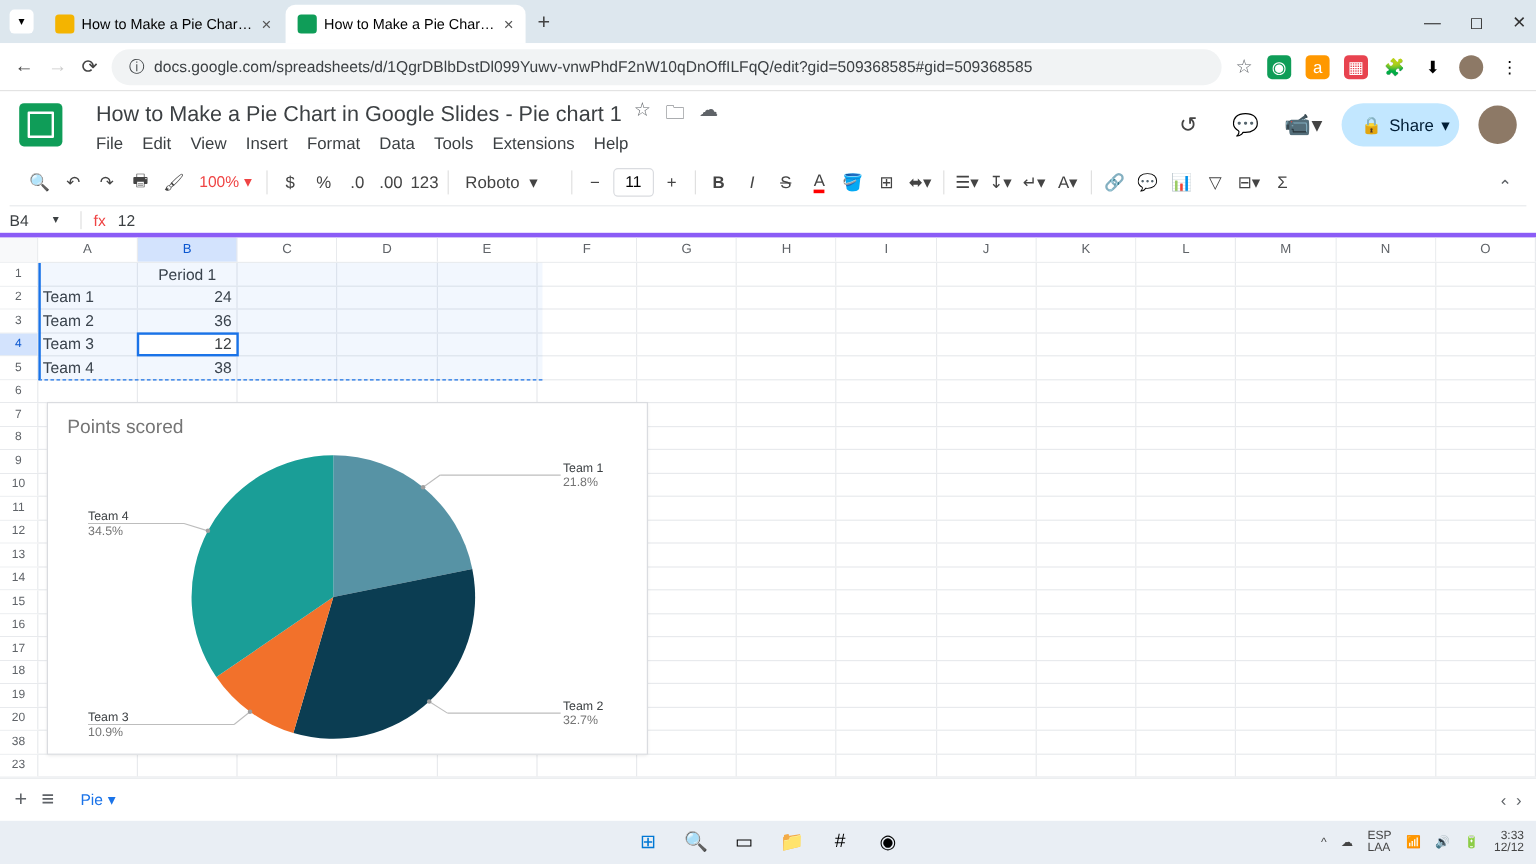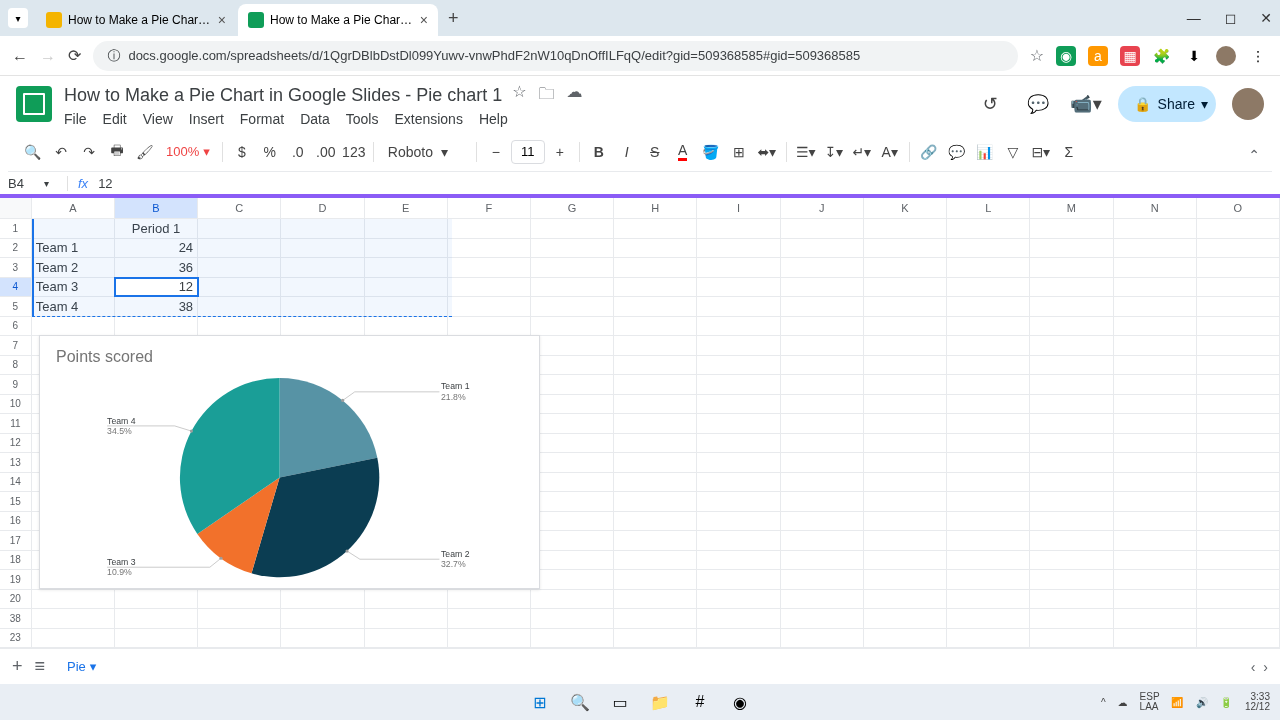--- a/index.html
+++ b/index.html
@@ -12,57 +12,57 @@
 .tab-title{white-space:nowrap;overflow:hidden;text-overflow:ellipsis;flex:1}
 .tab-close{font-size:14px;color:#555;cursor:pointer}
 .new-tab{font-size:18px;color:#444;margin-left:8px;cursor:pointer}
 .window-controls{margin-left:auto;display:flex;gap:24px;font-size:14px;color:#333}
 .addr-bar{height:40px;background:#fff;display:flex;align-items:center;padding:0 12px;gap:12px;border-bottom:1px solid #e3e3e3}
 .nav-btn{font-size:16px;color:#444;cursor:pointer}
 .nav-btn.disabled{color:#ccc}
 .url-bar{flex:1;height:30px;background:#f1f3f4;border-radius:15px;display:flex;align-items:center;padding:0 14px;font-size:13px;color:#3c4043;gap:8px}
 .ext-icons{display:flex;gap:12px;align-items:center}
 .ext-icon{width:20px;height:20px;border-radius:4px;display:flex;align-items:center;justify-content:center;font-size:14px}
-.doc-header{height:56px;display:flex;align-items:center;padding:0 16px;gap:12px}
+.doc-header{height:56px;display:flex;align-items:center;padding:0 16px;gap:28px}
 .sheets-logo{width:36px;height:36px;background:#0f9d58;border-radius:4px;position:relative}
 .sheets-logo::after{content:"";position:absolute;inset:7px;border:2px solid #fff;border-radius:1px}
 .doc-title-area{flex:1}
 .doc-title{font-size:18px;color:#3c4043;display:flex;align-items:center;gap:10px}
 .doc-title-icons{color:#5f6368;font-size:16px;display:flex;gap:12px}
 .menu-bar{display:flex;gap:16px;font-size:14px;color:#3c4043;margin-top:2px}
 .menu-bar span{cursor:pointer}
 .header-right{display:flex;align-items:center;gap:16px}
 .hr-icon{width:32px;height:32px;display:flex;align-items:center;justify-content:center;border-radius:50%;color:#444;font-size:18px;cursor:pointer}
 .share-btn{background:#c2e7ff;border-radius:20px;height:36px;padding:0 8px 0 16px;display:flex;align-items:center;gap:6px;font-size:14px;color:#001d35;font-weight:500;cursor:pointer}
 .avatar{width:32px;height:32px;border-radius:50%;background:#8d7966}
 .toolbar{height:40px;border-bottom:1px solid #e8eaed;display:flex;align-items:center;padding:0 12px;gap:2px;margin:0 8px}
 .tb-btn{min-width:26px;height:26px;display:flex;align-items:center;justify-content:center;color:#444;font-size:14px;cursor:pointer;border-radius:4px}
 .tb-sep{width:1px;background:#e0e0e0;height:20px;margin:0 4px}
 .zoom-box{font-size:13px;color:#ef4444;padding:0 6px;display:flex;align-items:center;gap:4px}
 .font-box{font-size:14px;color:#444;padding:0 8px;display:flex;align-items:center;gap:8px;min-width:90px}
 .size-box{border:1px solid #dadce0;border-radius:4px;width:34px;height:24px;font-size:13px;display:flex;align-items:center;justify-content:center}
 .namebox-row{height:26px;border-bottom:4px solid #8b5cf6;display:flex;align-items:center;padding:0 0 0 8px;font-size:13px}
 .name-box{width:60px;color:#3c4043;border-right:1px solid #e0e0e0;display:flex;align-items:center;gap:20px;padding-right:8px}
-.fx-label{padding:0 10px;color:#3b82f6;font-style:italic}
+.fx-label{padding:0 10px;color:#ef4444;}
 .fx-val{flex:1;color:#3c4043}
 .grid-area{position:relative;height:468px;overflow:hidden}
 .col-headers{display:flex;height:21px;background:#fff;border-bottom:1px solid #e8eaed;position:sticky;top:0}
 .corner{width:32px;border-right:1px solid #e8eaed;background:#f8f9fa}
 .ch{width:84px;border-right:1px solid #e8eaed;font-size:11px;color:#5f6368;display:flex;align-items:center;justify-content:center;background:#fff}
 .ch.sel{background:#d3e3fd;color:#0b57d0}
 .grid-body{height:447px;position:relative}
 .row{display:flex;height:19.5px;border-bottom:1px solid #e8eaed}
 .rh{width:32px;border-right:1px solid #e8eaed;font-size:10px;color:#5f6368;display:flex;align-items:center;justify-content:center;background:#fff}
 .rh.sel{background:#d3e3fd;color:#0b57d0}
 .cell{width:84px;border-right:1px solid #e8eaed;font-size:13px;color:#3c4043;padding:0 4px;display:flex;align-items:center}
 .cell.r{justify-content:flex-end}
 .cell.c{justify-content:center}
 .cell.active{outline:2px solid #1a73e8;outline-offset:-1px;z-index:2;background:#fff}
 .highlight-range{position:absolute;background:rgba(26,115,232,0.06);pointer-events:none;border-left:2px solid #1a73e8;border-bottom:1px dashed #1a73e8}
-.chart-embed{position:absolute;left:39px;top:116px;width:501px;height:254px;background:#fff;border:1px solid #dadce0;box-shadow:0 1px 3px rgba(0,0,0,0.1)}
+.chart-embed{position:absolute;left:39px;top:116px;width:501px;height:294px;background:#fff;border:1px solid #dadce0;box-shadow:0 1px 3px rgba(0,0,0,0.1)}
 .chart-title{font-size:16px;color:#757575;padding:12px 16px 4px}
 .chart-svg{width:100%;height:calc(100% - 36px)}
 .chart-label{font-size:11px;fill:#757575}
 .chart-label-n{font-size:11px;fill:#3c4043}
 .bottom-tabs{position:absolute;left:0;right:0;bottom:36px;height:36px;border-top:1px solid #e8eaed;display:flex;align-items:center;padding:0 12px;gap:12px;background:#fff}
 .sheet-tab{color:#1a73e8;font-weight:500;font-size:13px;padding:4px 10px;display:flex;align-items:center;gap:4px}
 .tab-icon{color:#5f6368;font-size:18px;cursor:pointer}
 .nav-arrows{margin-left:auto;display:flex;gap:8px;color:#5f6368;font-size:14px}
 .taskbar{position:absolute;left:0;right:0;bottom:0;height:36px;background:#e9eef4;display:flex;align-items:center;justify-content:center;gap:12px}
 .taskbar-right{position:absolute;right:10px;display:flex;align-items:center;gap:12px;font-size:10px;color:#444}

